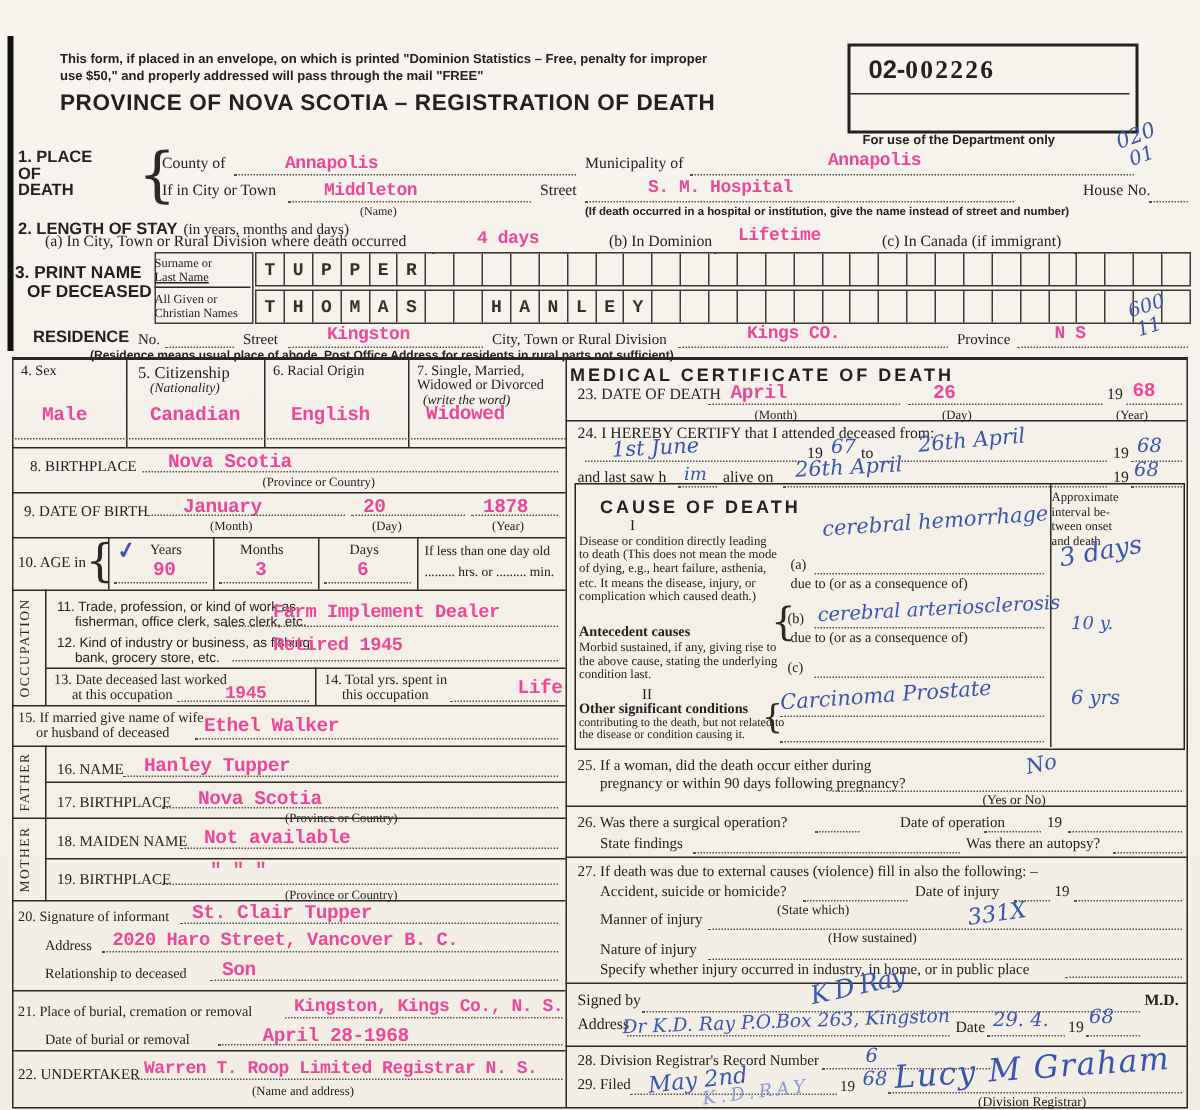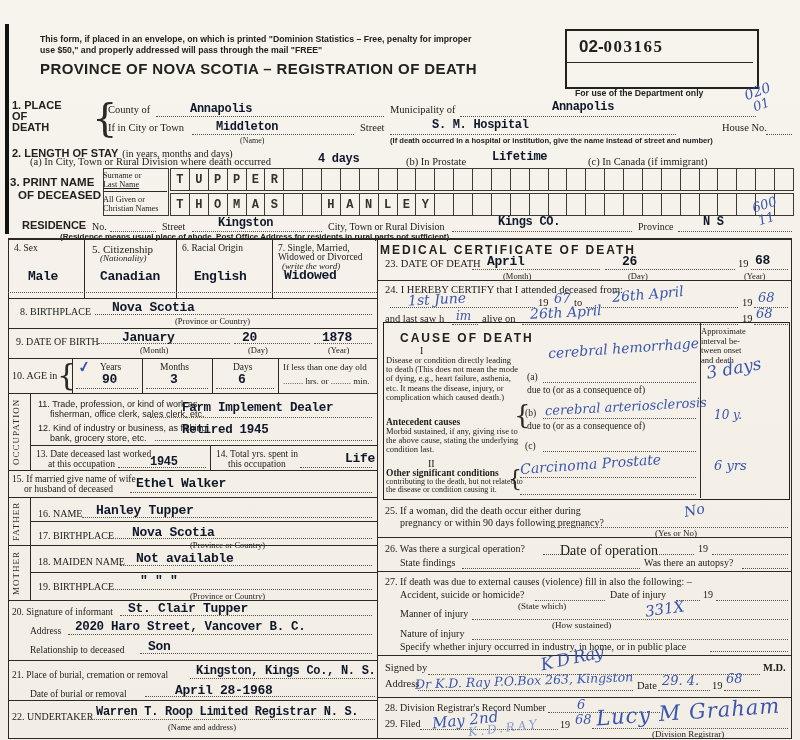--- a/index.html
+++ b/index.html
@@ -5,21 +5,21 @@
   html,body{margin:0;padding:0}
   body{width:800px;height:740px;position:relative;overflow:hidden;
        background:linear-gradient(180deg,#f7f4ee 0%,#f4f0e8 60%,#f2eee5 100%);
        font-family:"Liberation Serif",serif;color:#22211f}
   .a{position:absolute;white-space:nowrap}
   .wrap{white-space:normal}
   .sans{font-family:"Liberation Sans",sans-serif}
   .b{font-weight:bold}
   .i{font-style:italic}
   .ctr{text-align:left}
-  .ty{font-family:"Liberation Mono",monospace;font-weight:bold;color:#0f172a;font-size:12px;letter-spacing:-0.3px}
+  .ty{font-family:"Liberation Mono",monospace;font-weight:bold;color:#ec4899;font-size:12px;letter-spacing:-0.3px}
   .hw{font-family:"DejaVu Serif",serif;font-style:italic;color:#3a55ad}
   .hw-faint{color:#8a9cd0}
   .d{position:absolute;border-top:1px dotted #565349;height:0}
   .hl{position:absolute;background:#2a2925;height:1px}
   .vl{position:absolute;background:#2a2925;width:1px}
   .vert{writing-mode:vertical-rl;transform:rotate(180deg);text-align:center;letter-spacing:1px;
         font-size:9px;font-family:"Liberation Serif",serif;color:#2a2925}
   .brace{font-family:"DejaVu Serif",serif;font-weight:400;color:#2a2925}
   .lbrow{position:absolute;display:flex;border:1px solid #3c3a34;background:transparent}
   .lbc{flex:1;border-left:1px solid #3c3a34;display:flex;align-items:center;justify-content:center;
@@ -32,21 +32,21 @@
 
 <div class="a" style="left:5px;top:24px;width:4px;height:210px;background:#121210"></div>
 
 <div class="a sans b ctr" style="left:40px;top:34px;width:520px;font-size:8.7px">This form, if placed in an envelope, on which is printed "Dominion Statistics – Free, penalty for improper</div>
 <div class="a sans b ctr" style="left:40px;top:45px;width:520px;font-size:8.7px">use $50," and properly addressed will pass through the mail "FREE"</div>
 <div class="a sans b ctr" style="left:40px;top:60px;width:520px;font-size:15px;letter-spacing:0.4px">PROVINCE OF NOVA SCOTIA – REGISTRATION OF DEATH</div>
 
 <div class="a" style="left:565px;top:29px;width:190px;height:56px;border:2px solid #22211d"></div>
 <div class="hl" style="left:567px;top:62px;width:186px"></div>
 <div class="a" style="left:579px;top:37px;font-size:17px">
-  <span class="sans b">02-</span><span class="b" style="letter-spacing:1.5px">003165</span>
+  <span class="sans b">02-</span><span class="b" style="letter-spacing:1.5px">002226</span>
 </div>
 <div class="a sans b ctr" style="left:575px;top:88px;width:175px;font-size:8.7px">For use of the Department only</div>
 <div class="a hw" style="left:744px;top:83px;font-size:14px;transform:rotate(-20deg)">020</div>
 <div class="a hw" style="left:753px;top:97px;font-size:13px;transform:rotate(-20deg)">01</div>
 
 <div class="a sans b ctr" style="left:12px;top:100px;width:80px;font-size:11px;line-height:11px">
   <div>1. PLACE</div>
   <div>OF</div>
   <div>DEATH</div>
 </div>
@@ -70,21 +70,21 @@
 <div class="a" style="left:722px;top:122px;font-size:10.5px">House No.</div>
 <div class="d" style="left:766px;top:134px;width:26px"></div>
 
 <div class="a" style="left:12px;top:143px">
   <span class="sans b" style="font-size:11px">2. LENGTH OF STAY</span>
   <span style="font-size:10px">(in years, months and days)</span>
 </div>
 <div class="a" style="left:30px;top:156px;font-size:10.5px">(a) In City, Town or Rural Division where death occurred</div>
 <div class="d" style="left:288px;top:168px;width:112px"></div>
 <div class="a ty" style="left:318px;top:152px">4 days</div>
-<div class="a" style="left:406px;top:156px;font-size:10.5px">(b) In Prostate</div>
+<div class="a" style="left:406px;top:156px;font-size:10.5px">(b) In Dominion</div>
 <div class="d" style="left:476px;top:168px;width:106px"></div>
 <div class="a ty" style="left:492px;top:150px">Lifetime</div>
 <div class="a" style="left:588px;top:156px;font-size:10.5px">(c) In Canada (if immigrant)</div>
 <div class="d" style="left:716px;top:168px;width:76px"></div>
 
 <div class="a sans b" style="left:10px;top:176px;font-size:11.5px;line-height:13px">
   <div>3. PRINT NAME</div>
   <div style="padding-left:8px">OF DECEASED</div>
 </div>
 <div class="a" style="left:103px;top:168px;width:64px;height:46px;border:1px solid #3c3a34"></div>
@@ -392,21 +392,21 @@
 
 <div class="a" style="left:385px;top:505px;font-size:10px">25. If a woman, did the death occur either during</div>
 <div class="a" style="left:400px;top:517px;font-size:10px">pregnancy or within 90 days following pregnancy?</div>
 <div class="a hw" style="left:684px;top:502px;font-size:14px;transform:rotate(-12deg)">No</div>
 <div class="d" style="left:555px;top:527px;width:233px"></div>
 <div class="a" style="left:655px;top:528px;font-size:9px">(Yes or No)</div>
 <div class="hl" style="left:377px;top:537px;width:414px"></div>
 
 <div class="a" style="left:385px;top:543px;font-size:10px">26. Was there a surgical operation?</div>
 <div class="d" style="left:543px;top:554px;width:30px"></div>
-<div class="a" style="left:560px;top:543px;font-size:14px">Date of operation</div>
+<div class="a" style="left:600px;top:543px;font-size:10px">Date of operation</div>
 <div class="d" style="left:656px;top:554px;width:38px"></div>
 <div class="a" style="left:698px;top:543px;font-size:10px">19</div>
 <div class="d" style="left:712px;top:554px;width:76px"></div>
 <div class="a" style="left:400px;top:557px;font-size:10px">State findings</div>
 <div class="d" style="left:462px;top:568px;width:178px"></div>
 <div class="a" style="left:644px;top:557px;font-size:10px">Was there an autopsy?</div>
 <div class="d" style="left:742px;top:568px;width:46px"></div>
 <div class="hl" style="left:377px;top:571px;width:414px"></div>
 
 <div class="a" style="left:385px;top:576px;font-size:10px">27. If death was due to external causes (violence) fill in also the following: –</div>

